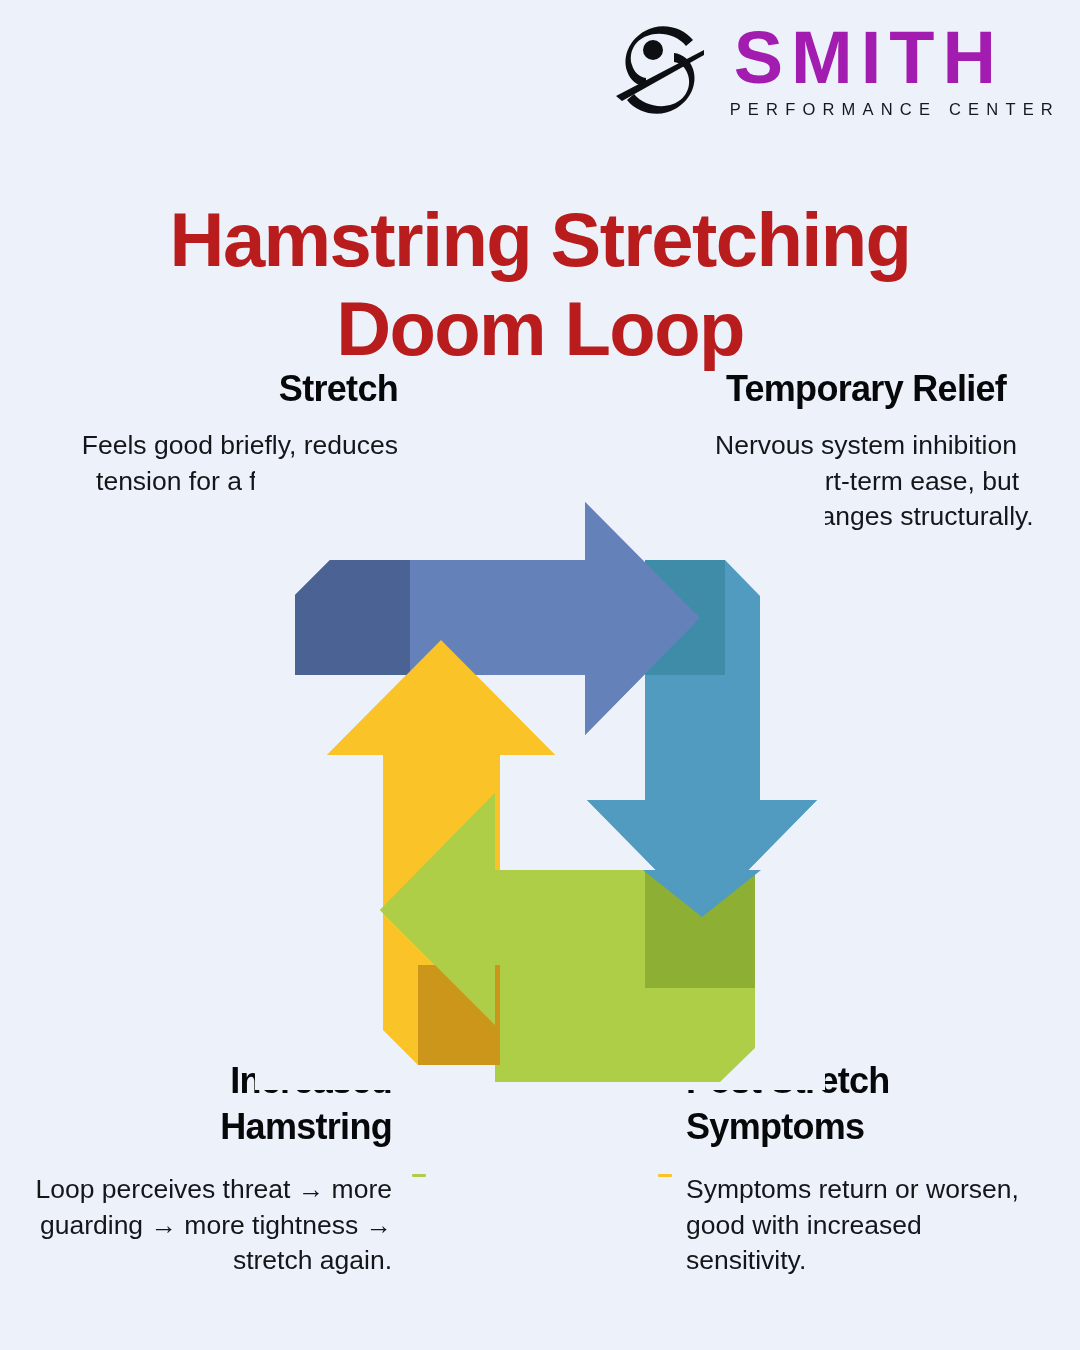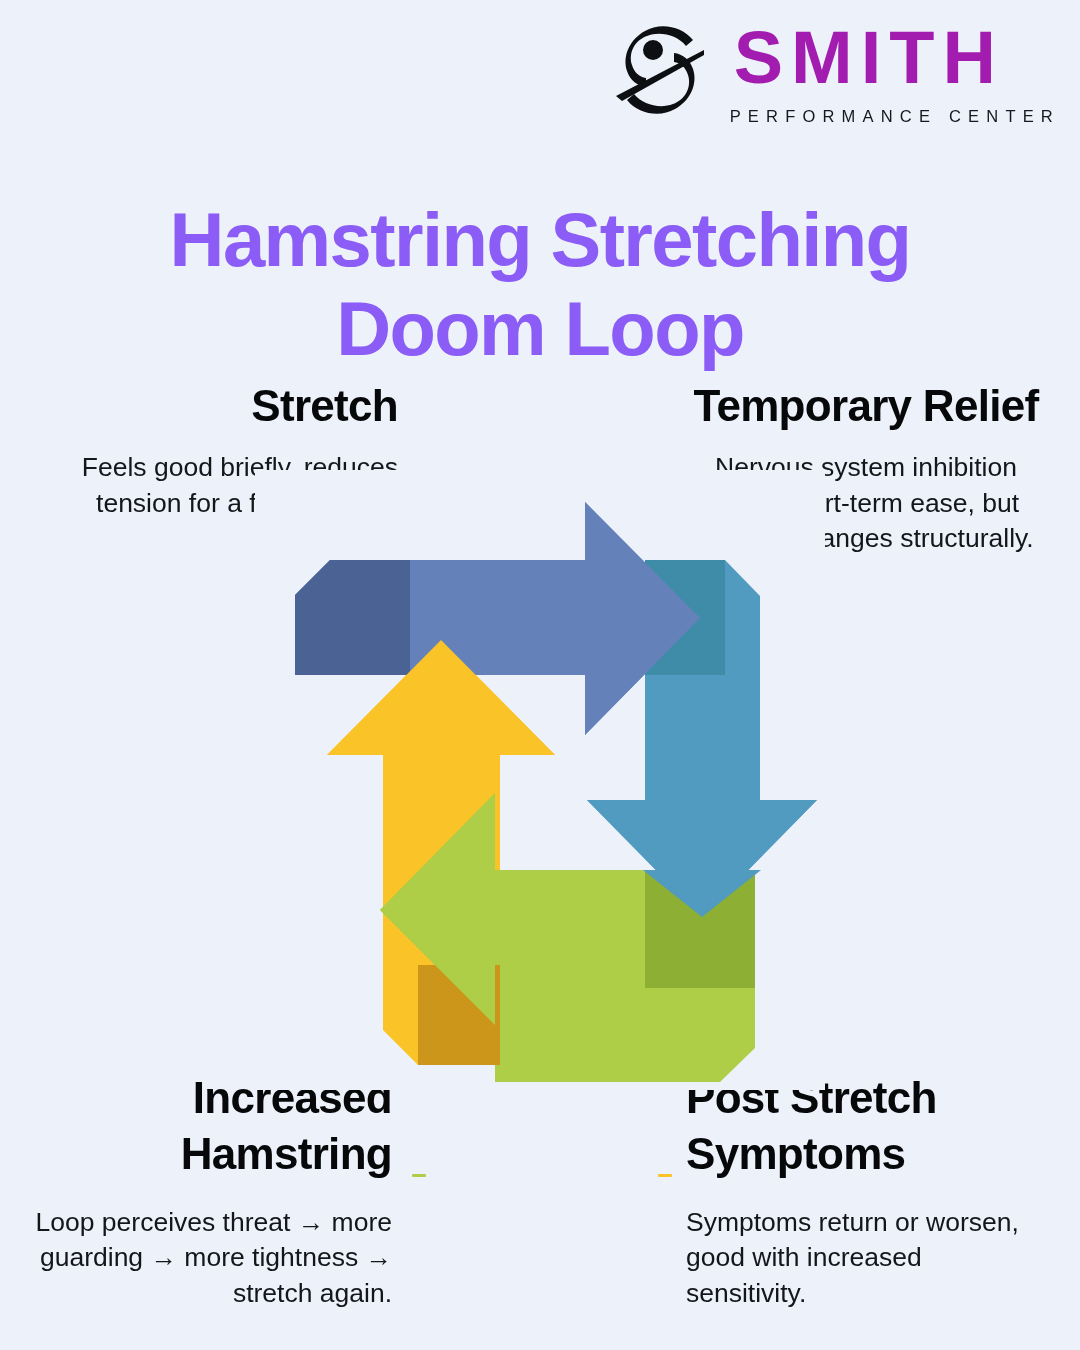--- a/index.html
+++ b/index.html
@@ -47,47 +47,47 @@
     text-indent: 4px;
   }
   .logo-sub {
     font-family: "Liberation Sans", "DejaVu Sans", sans-serif;
     font-size: 16.5px;
     font-weight: 400;
     letter-spacing: 7.2px;
     color: #15181d;
     white-space: nowrap;
     text-align: right;
-    margin-top: 14px;
+    margin-top: 7px;
     padding-right: 2px;
   }
 
   
   .title {
     position: absolute;
     top: 145px;
     left: 0;
     width: 1080px;
     text-align: center;
     font-size: 76px;
     font-weight: 700;
     line-height: 1.17;
     letter-spacing: -1.6px;
-    color: #8b5cf6;
+    color: #b91c1c;
   }
   .title-line { display: block; }
 
   
   .quad {
     position: absolute;
     width: 360px;
   }
   .quad h2 {
-    margin: 12px 0 16px 0;
-    font-size: 44px;
+    margin: 0 0 16px 0;
+    font-size: 36px;
     font-weight: 700;
     line-height: 1.28;
     letter-spacing: -0.7px;
     color: #07080a;
   }
   .quad p {
     margin: 0;
     font-size: 26.5px;
     font-weight: 400;
     line-height: 1.34;

